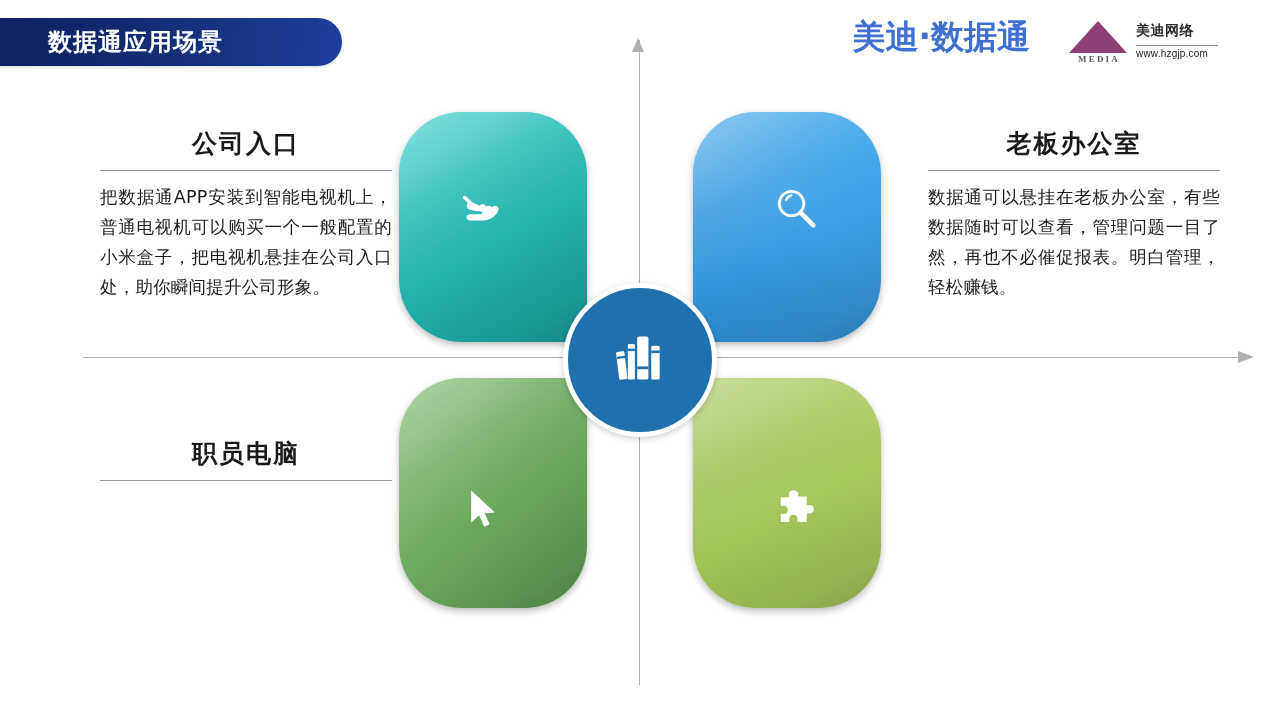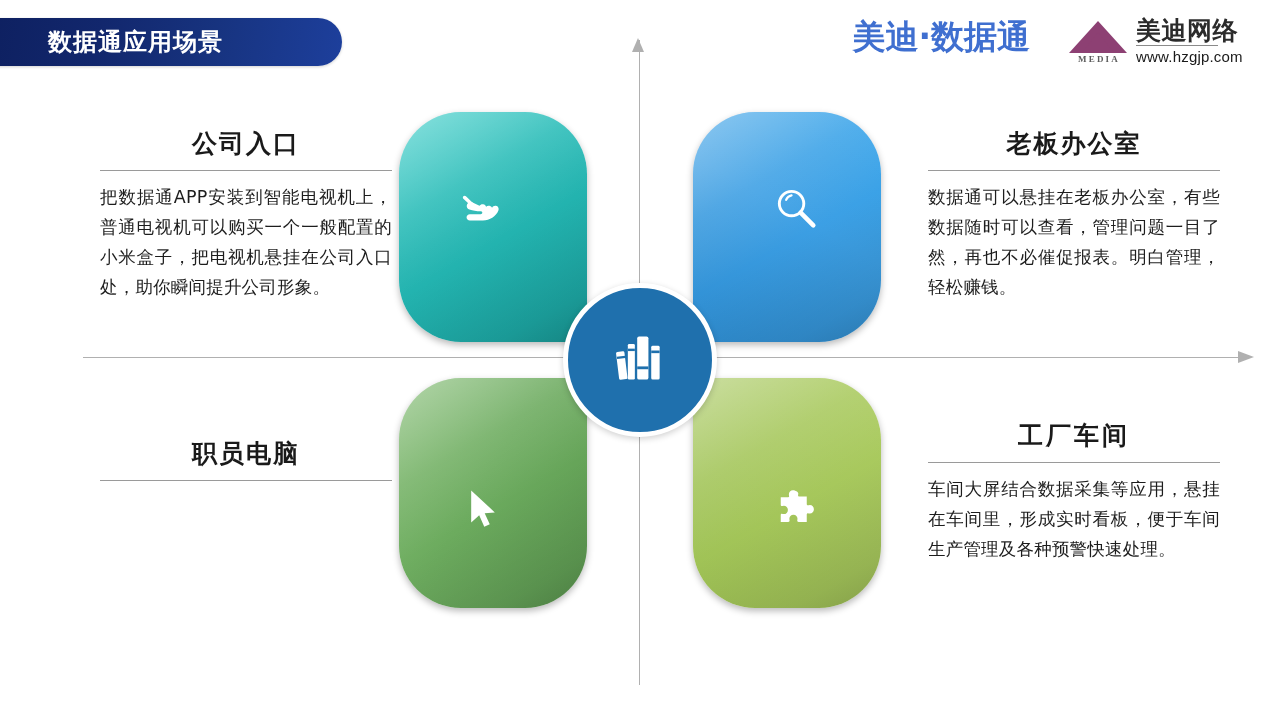--- a/index.html
+++ b/index.html
@@ -46,28 +46,28 @@
   .logo{position:absolute;left:1068px;top:18px;width:150px;height:54px;}
   .logo-mark{position:absolute;left:0;top:2px;width:60px;height:34px;}
   .logo-media{
     position:absolute;left:0;top:36px;width:62px;
     text-align:center;font-size:9px;letter-spacing:2.2px;
     color:#5d5d5d;font-weight:600;
     font-family:"Liberation Serif","DejaVu Serif",serif;
   }
   .logo-cn{
     position:absolute;left:68px;top:0px;
-    font-size:25px;font-weight:600;color:#2b2b2b;letter-spacing:0.5px;
+    font-size:14px;font-weight:600;color:#2b2b2b;letter-spacing:0.5px;
     font-family:"DejaVu Sans","Liberation Sans",sans-serif;
     line-height:25px;white-space:nowrap;
   }
   .logo-rule{position:absolute;left:68px;top:27px;width:82px;height:1px;background:#8a8a8a;}
   .logo-url{
     position:absolute;left:68px;top:30px;
-    font-size:15px;color:#1a1a1a;letter-spacing:.2px;white-space:nowrap;
+    font-size:10px;color:#1a1a1a;letter-spacing:.2px;white-space:nowrap;
     font-family:"Liberation Sans","DejaVu Sans",sans-serif;
   }
 
   
   .axis-h{position:absolute;left:83px;top:357px;width:1155px;height:1px;background:#b0b0b0;}
   .axis-v{position:absolute;left:639px;top:40px;width:1px;height:645px;background:#b0b0b0;}
   .arrow-right{
     position:absolute;left:1238px;top:351px;width:0;height:0;
     border-top:6px solid transparent;border-bottom:6px solid transparent;
     border-left:16px solid #b0b0b0;
@@ -244,19 +244,14 @@
     <h2>公司入口</h2>
     <div class="rule"></div>
     <p>把数据通APP安装到智能电视机上，普通电视机可以购买一个一般配置的小米盒子，把电视机悬挂在公司入口处，助你瞬间提升公司形象。</p>
   </div>
 
   <div class="block left" id="blk-bl">
     <h2>职员电脑</h2>
     <div class="rule"></div>
   </div>
 
-  <div class="block right" id="blk-br">
-    <h2>工厂车间</h2>
-    <div class="rule"></div>
-    <p>车间大屏结合数据采集等应用，悬挂在车间里，形成实时看板，便于车间生产管理及各种预警快速处理。</p>
-  </div>
 
 </div>
 
 </body></html>

